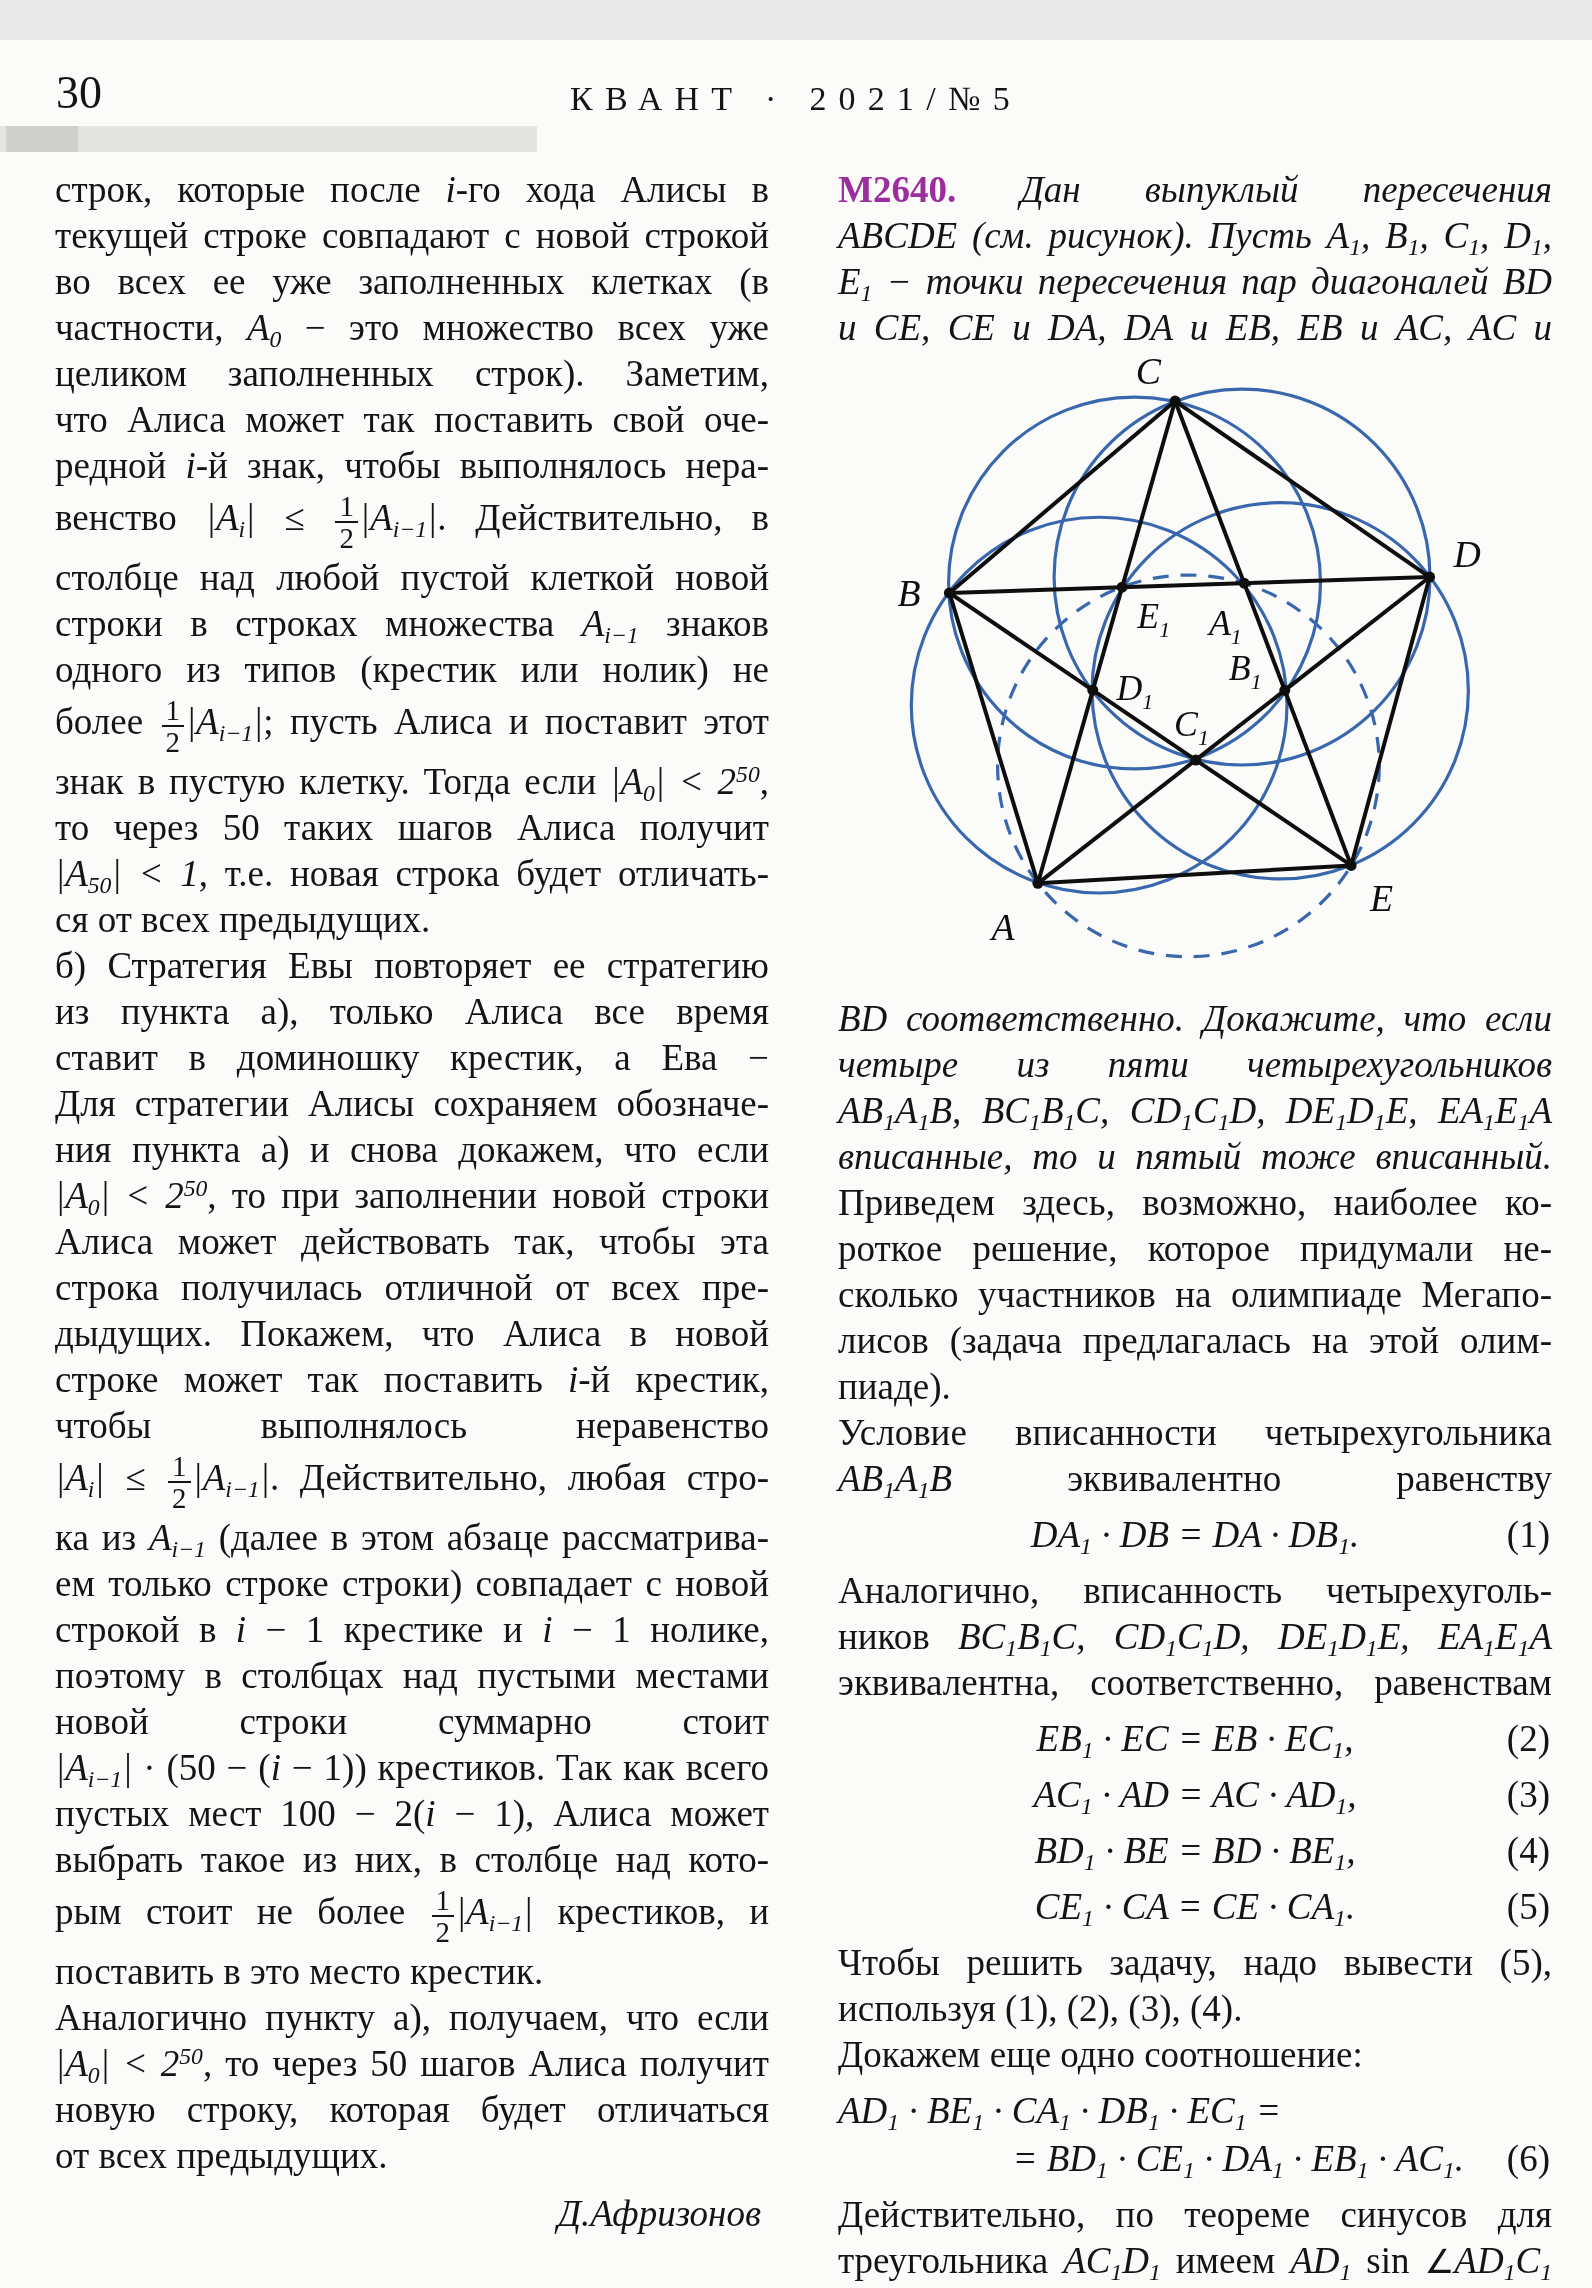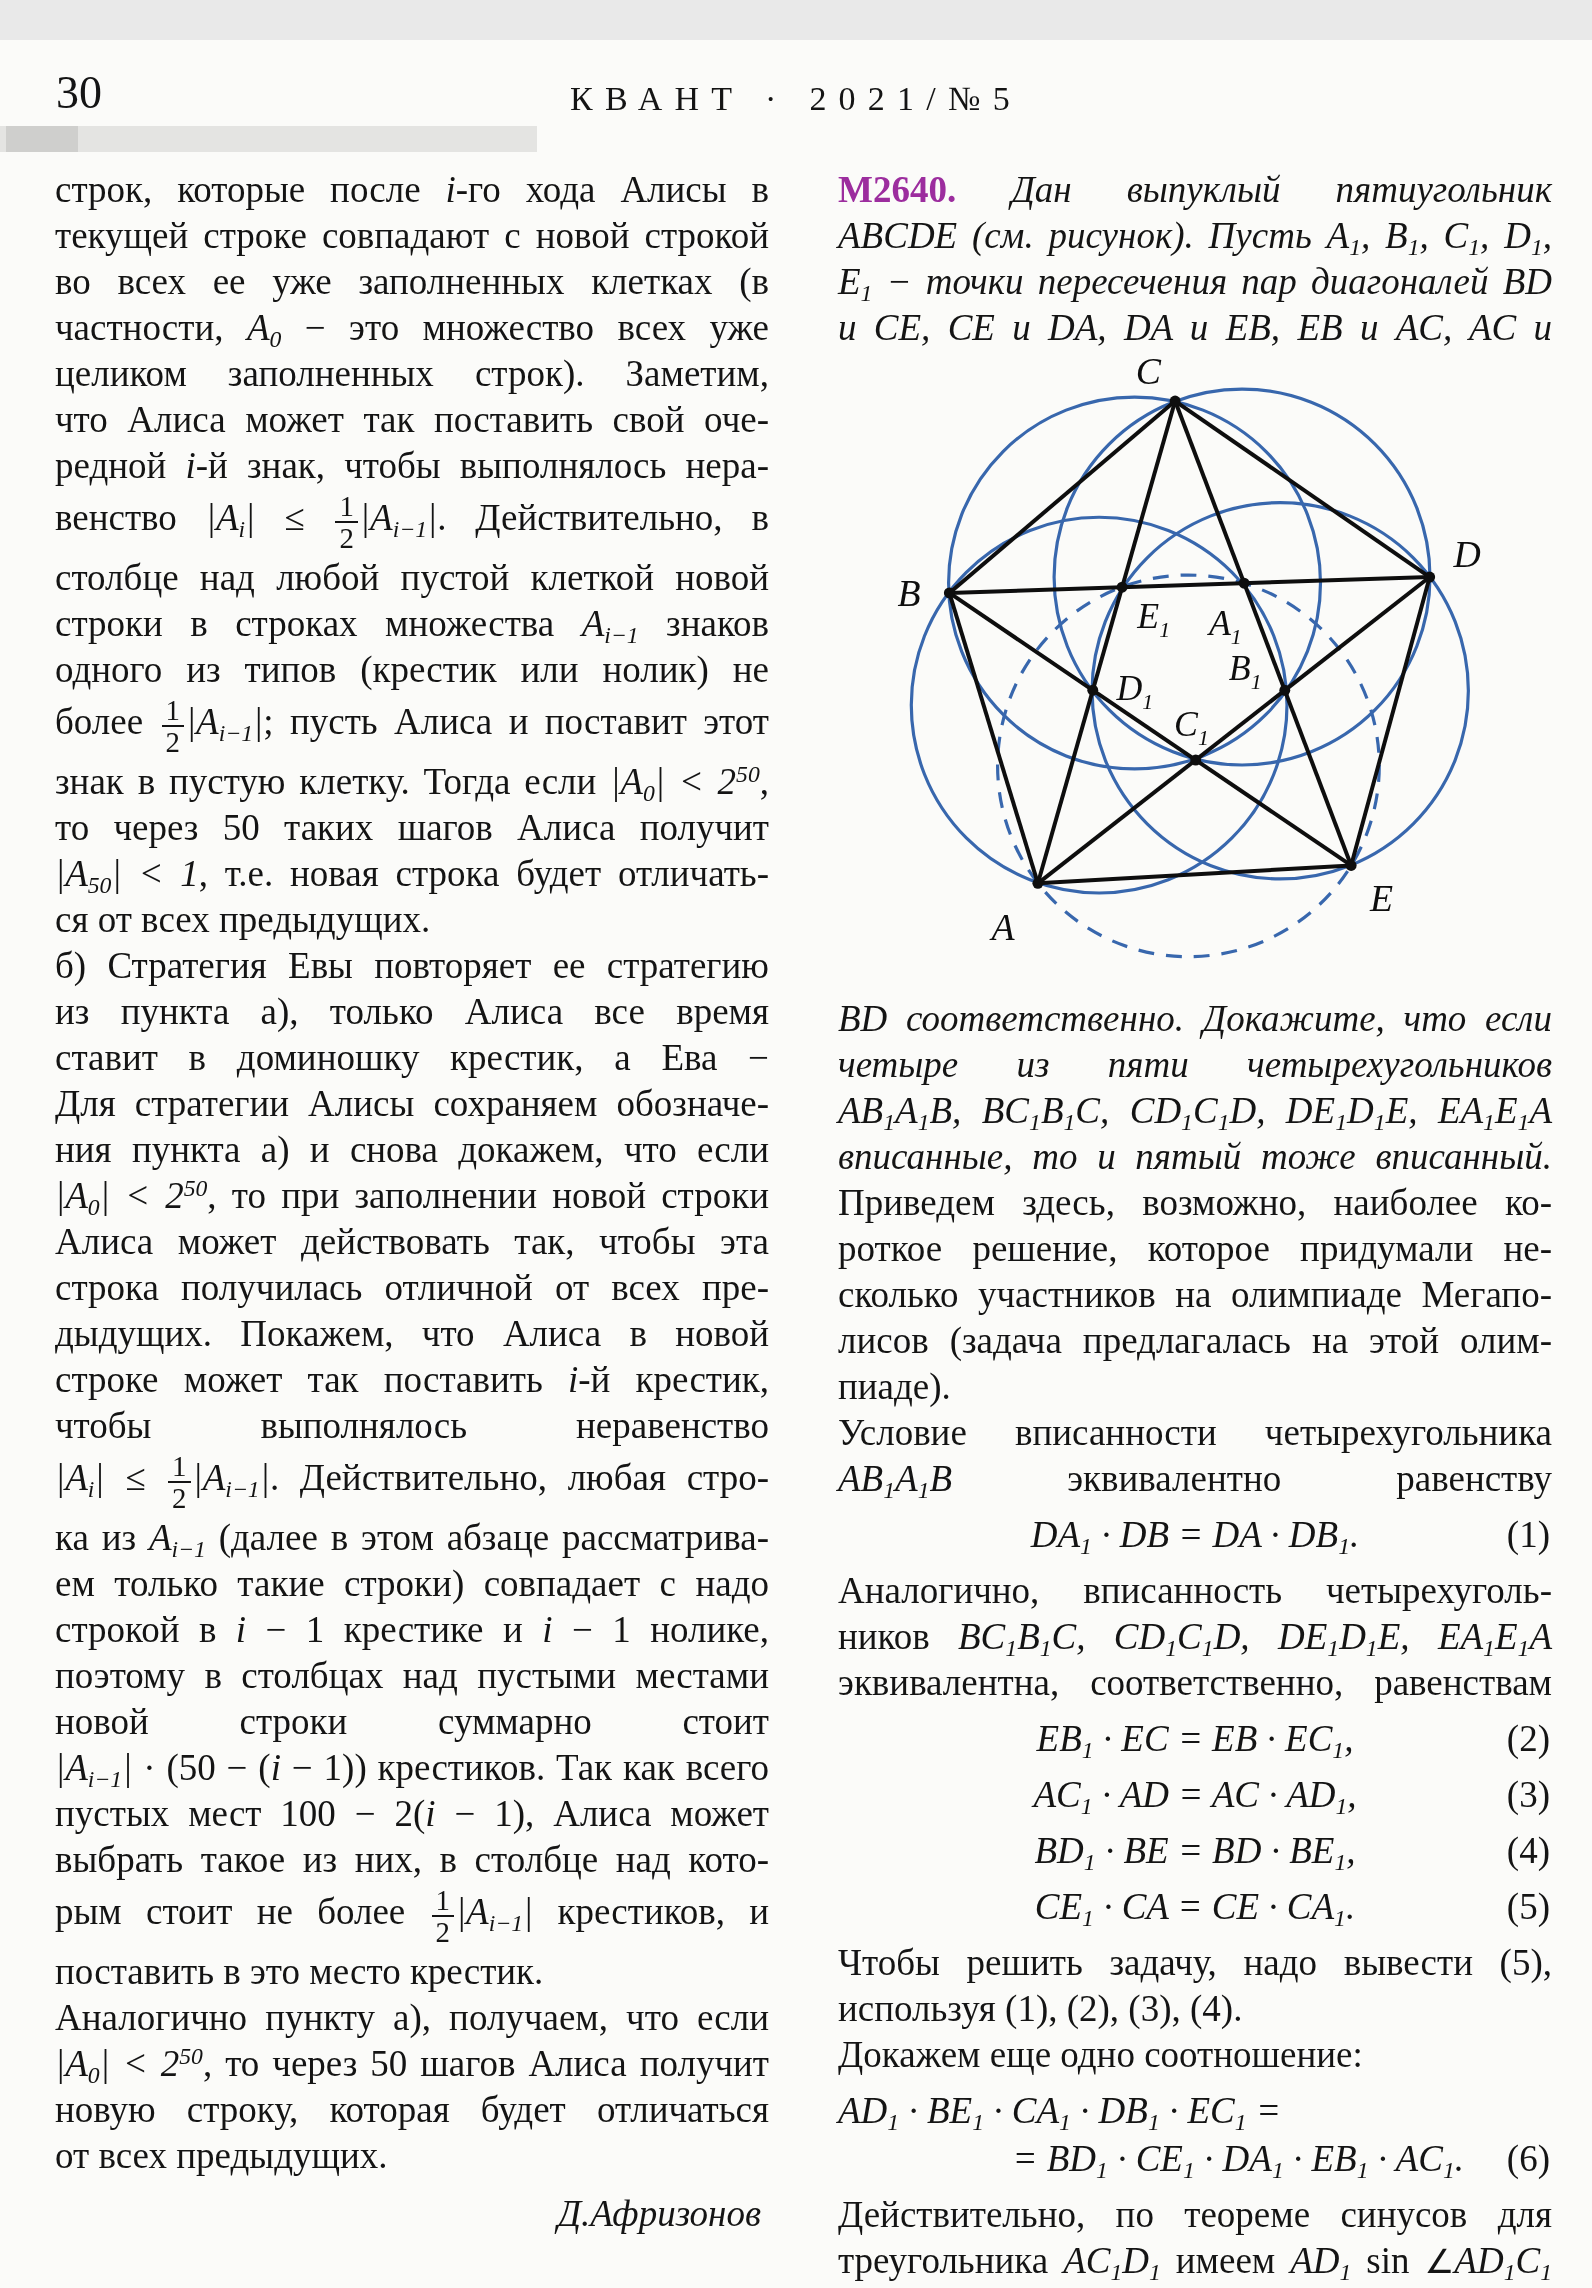--- a/index.html
+++ b/index.html
@@ -75,40 +75,40 @@
       <div class="tl">Алиса может действовать так, чтобы эта</div>
       <div class="tl">строка получилась отличной от всех пре-</div>
       <div class="tl">дыдущих. Покажем, что Алиса в новой</div>
       <div class="tl">строке может так поставить <span class="m">i</span>-й крестик,</div>
       <div class="tl">чтобы выполнялось неравенство</div>
       <div class="tl"><span class="m">|A<sub>i</sub>| ≤ <span class="frac">
             <span class="fn">1</span>
             <span class="fd">2</span>
           </span>|A<sub>i−1</sub>|</span>. Действительно, любая стро-</div>
       <div class="tl">ка из <span class="m">A<sub>i−1</sub></span> (далее в этом абзаце рассматрива-</div>
-      <div class="tl">ем только такие строки) совпадает с надо</div>
+      <div class="tl">ем только строке строки) совпадает с новой</div>
       <div class="tl">строкой в <span class="m">i</span> − 1 крестике и <span class="m">i</span> − 1 нолике,</div>
       <div class="tl">поэтому в столбцах над пустыми местами</div>
       <div class="tl">новой строки суммарно стоит</div>
       <div class="tl"><span class="m">|A<sub>i−1</sub>|</span> · (50 − (<span class="m">i</span> − 1)) крестиков. Так как всего</div>
       <div class="tl">пустых мест 100 − 2(<span class="m">i</span> − 1), Алиса может</div>
       <div class="tl">выбрать такое из них, в столбце над кото-</div>
       <div class="tl">рым стоит не более <span class="frac">
           <span class="fn">1</span>
           <span class="fd">2</span>
         </span><span class="m">|A<sub>i−1</sub>|</span> крестиков, и</div>
       <div class="tl nolast">поставить в это место крестик.</div>
       <div class="tl">Аналогично пункту а), получаем, что если</div>
       <div class="tl"><span class="m">|A<sub>0</sub>| &lt; 2<sup>50</sup></span>, то через 50 шагов Алиса получит</div>
       <div class="tl">новую строку, которая будет отличаться</div>
       <div class="tl nolast">от всех предыдущих.</div>
       <div class="sig">Д.Афризонов</div>
     </div>
   <div class="col col-right">
-      <div class="tl"><span class="plabel">М2640.</span> <span class="m">Дан выпуклый пятиугольник</span></div>
+      <div class="tl"><span class="plabel">М2640.</span> <span class="m">Дан выпуклый пересечения</span></div>
       <div class="tl"><span class="m">ABCDE (см. рисунок). Пусть A<sub>1</sub>, B<sub>1</sub>, C<sub>1</sub>, D<sub>1</sub>,</span></div>
       <div class="tl"><span class="m">E<sub>1</sub> − точки пересечения пар диагоналей BD</span></div>
       <div class="tl"><span class="m">и CE, CE и DA, DA и EB, EB и AC, AC и</span></div>
       <div class="fig"><svg viewBox="840 312 718 648" width="714" height="645">
           <circle cx="1138.2" cy="545.0" r="187.0" fill="none" stroke="#3867ad" stroke-width="3.2"></circle>
           <circle cx="1246.3" cy="539.0" r="189.0" fill="none" stroke="#3867ad" stroke-width="3.2"></circle>
           <circle cx="1284.7" cy="653.4" r="189.2" fill="none" stroke="#3867ad" stroke-width="3.2"></circle>
           <circle cx="1102.6" cy="667.8" r="188.9" fill="none" stroke="#3867ad" stroke-width="3.2"></circle>
           <circle cx="1192.4" cy="728.9" r="191.9" fill="none" stroke="#3867ad" stroke-width="3.2" stroke-dasharray="16 12"></circle>
           <line x1="1041" y1="847" x2="952" y2="555" stroke="#0e0e0e" stroke-width="4"></line>

